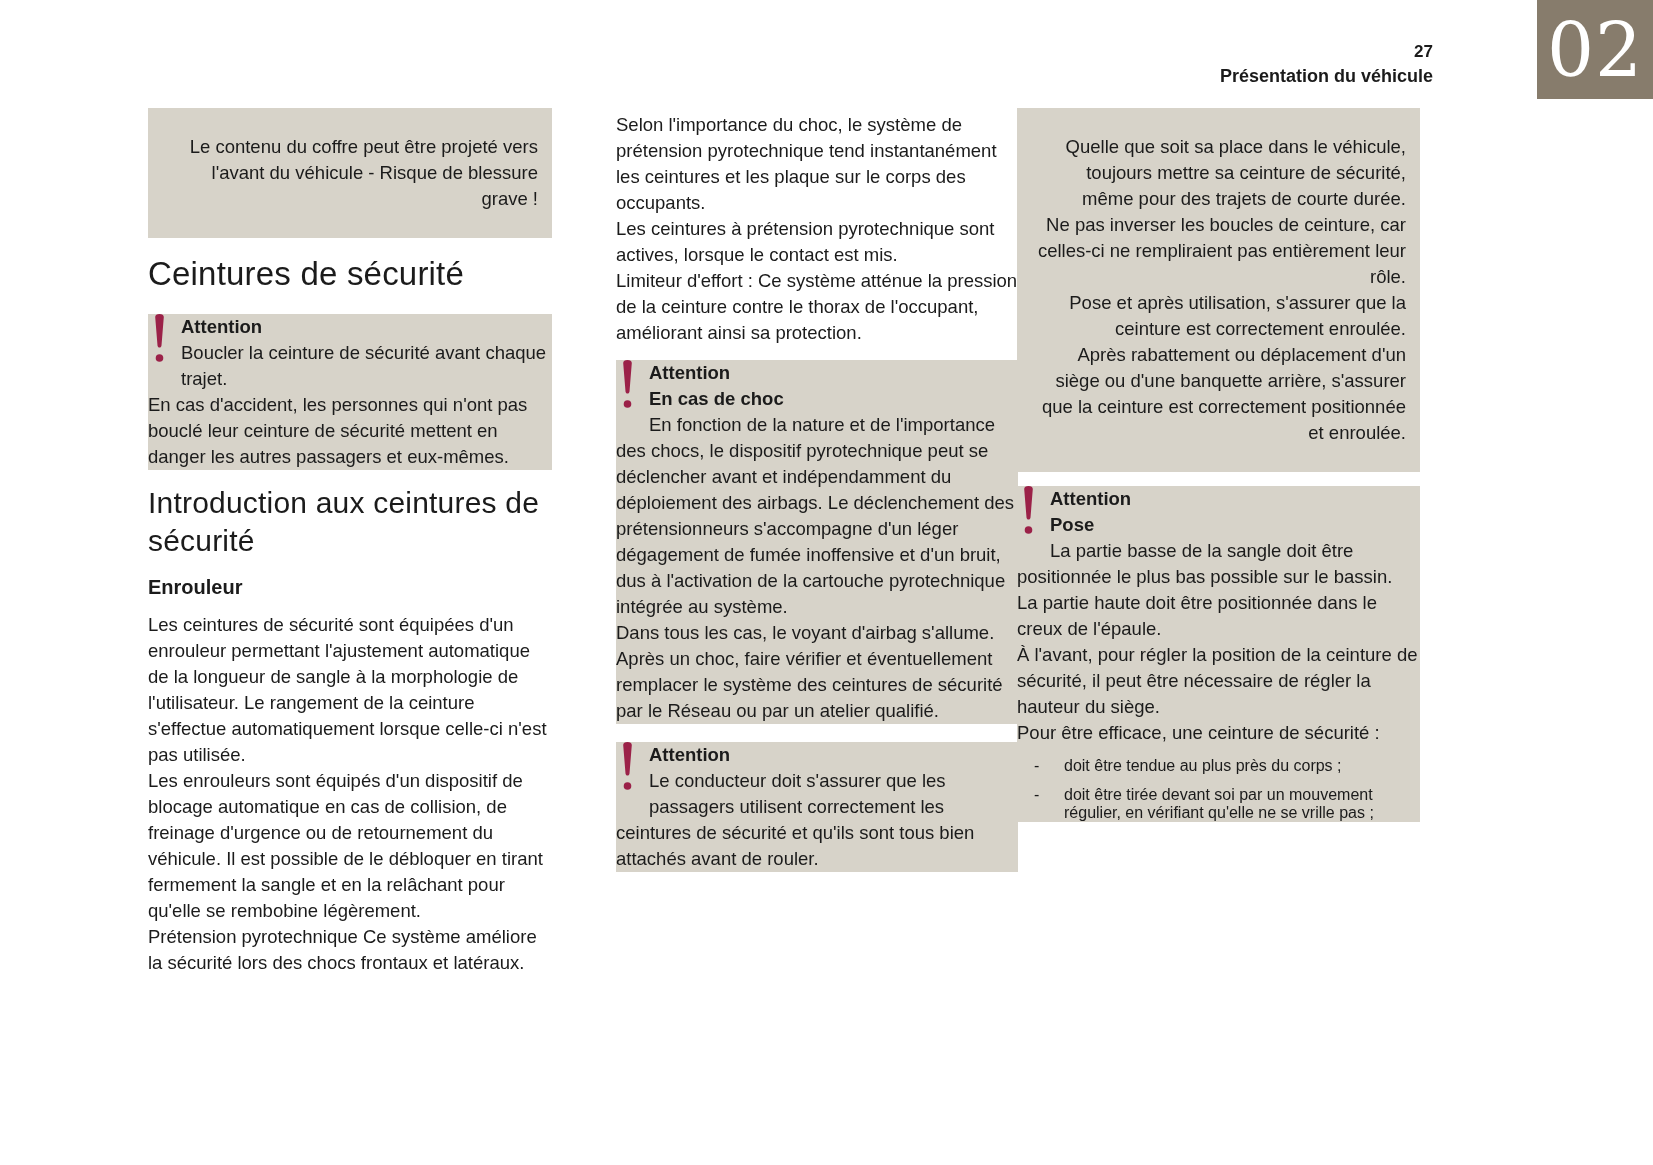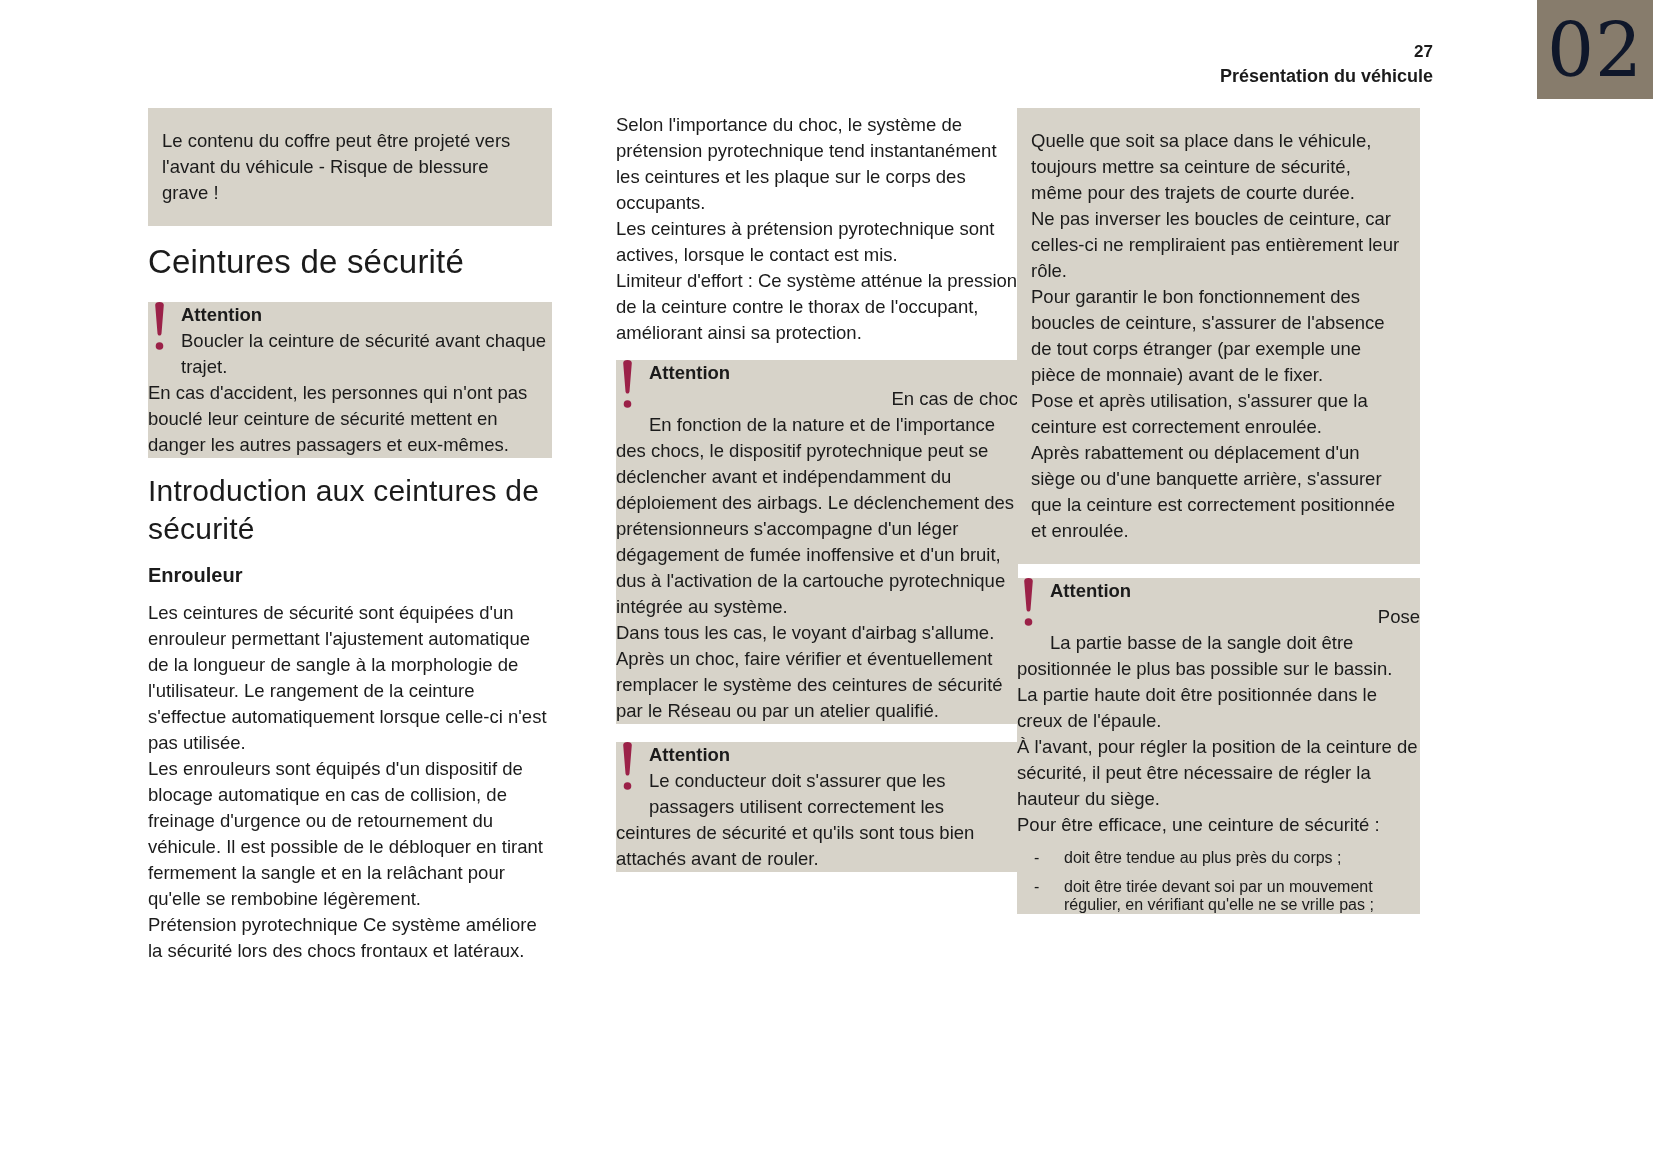--- a/index.html
+++ b/index.html
@@ -13,42 +13,42 @@
   .page{
     position:relative;width:1653px;height:1165px;background:#ffffff;
     font-family:"Liberation Sans",sans-serif;color:var(--ink);overflow:hidden;
   }
   
   .page-header{position:absolute;top:42px;right:220px;text-align:right;line-height:1.2;}
   .page-number{font-size:17px;font-weight:700;}
   .section-title{font-size:18px;font-weight:700;margin-top:4px;}
   .chapter-badge{
     position:absolute;top:0;right:0;width:116px;height:99px;background:var(--badge);
-    color:#0f172a;font-family:"DejaVu Serif",serif;font-size:74px;font-weight:400;
+    color:#ffffff;font-family:"DejaVu Serif",serif;font-size:74px;font-weight:400;
     display:flex;align-items:center;justify-content:center;letter-spacing:1px;
   }
   
   .col{position:absolute;top:108px;}
   .col1{left:148px;width:404px;}
   .col2{left:616px;width:402px;}
   .col3{left:1017px;width:403px;border-radius:7px;}
   .body, .note-box p, .attention-box p{font-size:18.5px;line-height:26px;margin:0;}
-  .note-box{background:var(--box);padding:20px 14px;}
+  .note-box{background:var(--box);padding:26px 14px;text-align:right;}
   h1.h1{font-size:33px;font-weight:400;line-height:40px;margin:16px 0 0;letter-spacing:.2px;}
   h2.h2{font-size:30px;font-weight:400;line-height:38px;margin:14px 0 0;letter-spacing:.2px;}
   h3.h3{font-size:20px;font-weight:700;line-height:26px;margin:14px 0 0;}
   .text-block{margin-top:12px;}
   .attention-box{background:var(--box);margin-top:20px;overflow:hidden;}
   .attention-box.gap{margin-top:18px;}
   .attn-icon{float:left;width:33px;color:var(--accent);}
   .attn-icon.h58{height:58px;}
   .attn-icon.h66{height:66px;}
   .attn-icon svg{display:block;margin-left:4px;}
   .attn-title{font-weight:700;margin:0 0 8px;}
-  .attn-sub{font-weight:400;margin:0 0 10px;text-align:right;}
+  .attn-sub{font-weight:700;margin:0 0 10px;}
   .li{display:flex;margin-top:11px;}
   .li .dash{flex:none;width:47px;padding-left:17px;}
   .li .li-text{flex:1;}
 </style>
 </head>
 <body>
 
 <div class="page">
 
   <div class="page-header">
@@ -118,21 +118,20 @@
       </div>
       <p class="attn-title">Attention</p>
       <p>Le conducteur doit s'assurer que les passagers utilisent correctement les ceintures de sécurité et qu'ils sont tous bien attachés avant de rouler.</p>
     </div>
   </section>
 
   <section class="col col3">
     <div class="note-box">
       <p>Quelle que soit sa place dans le véhicule, toujours mettre sa ceinture de sécurité, même pour des trajets de courte durée.</p>
       <p>Ne pas inverser les boucles de ceinture, car celles-ci ne rempliraient pas entièrement leur rôle.</p>
-      <p>Pour garantir le bon fonctionnement des boucles de ceinture, s'assurer de l'absence de tout corps étranger (par exemple une pièce de monnaie) avant de le fixer.</p>
       <p>Pose et après utilisation, s'assurer que la ceinture est correctement enroulée.</p>
       <p>Après rabattement ou déplacement d'un siège ou d'une banquette arrière, s'assurer que la ceinture est correctement positionnée et enroulée.</p>
     </div>
 
     <div class="attention-box" style="margin-top:14px;">
       <div class="attn-icon h66">
         <svg width="15" height="50" viewBox="0 0 15 50" aria-hidden="true">
           <path d="M3.2 3 C3.2 1.2 4.9 0 7.5 0 C10.1 0 11.8 1.2 11.8 3 L9.5 31.5 C9.4 32.8 8.5 33.6 7.5 33.6 C6.5 33.6 5.6 32.8 5.5 31.5 Z" fill="currentColor"></path>
           <circle cx="7.5" cy="44" r="3.8" fill="currentColor"></circle>
         </svg>

